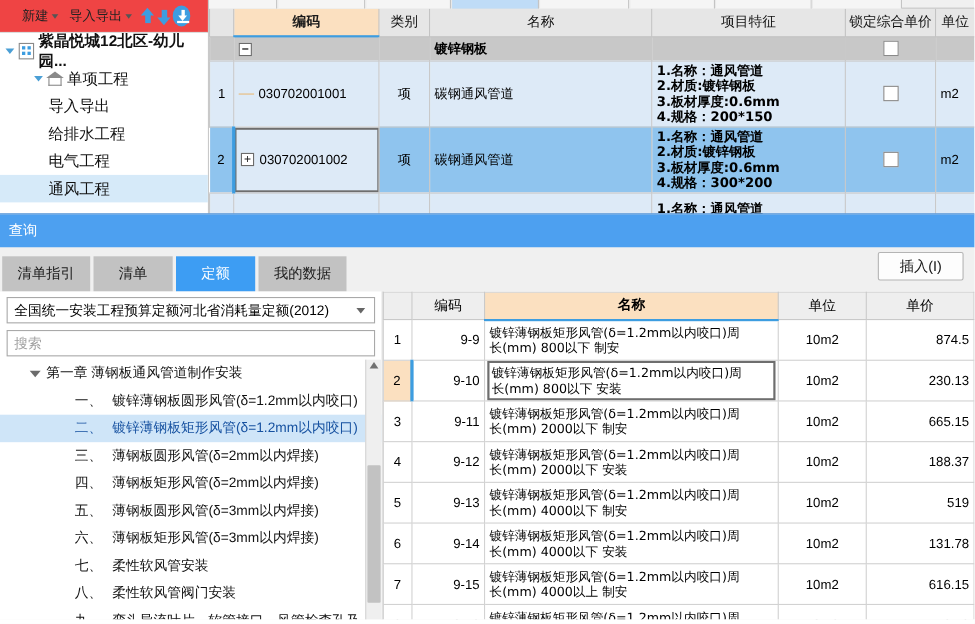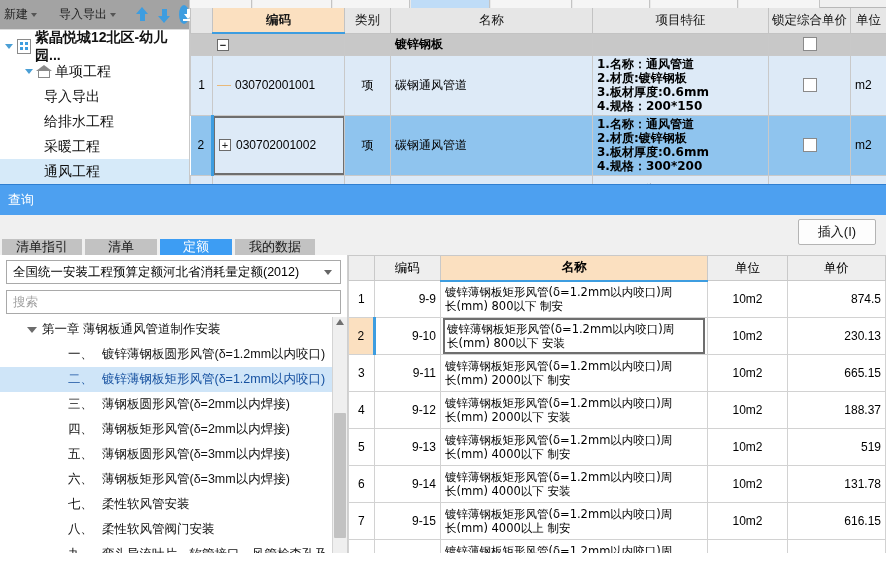--- a/index.html
+++ b/index.html
@@ -18,21 +18,21 @@
   .top-area { position: absolute; left:0; top:0; width:886px; height:198px; overflow:hidden; background:#fff; }
 
   
   .top-tabstrip { position:absolute; left:180px; top:0; width:706px; height:8px; background:#f0f0f0; border-bottom:1px solid #b8b8b8; }
   .top-tabstrip .tt { position:absolute; top:0; height:8px; background:#f5f5f5; border-right:1px solid #c4c4c4; border-left:1px solid #e9e9e9; overflow:hidden; }
   .top-tabstrip .tt span { display:block; font-size:11px; line-height:8px; color:#333; text-align:center; }
   .top-tabstrip .tt.active { background:#bfdcf7; }
 
   
   .proj-panel { position:absolute; left:0; top:0; width:190px; height:198px; background:#ffffff; border-right:1px solid #c9c9c9; }
-  .proj-toolbar { height:30px; background:#a3a3a3; border-bottom:1px solid #dcdcdc; display:flex; align-items:center; padding:0 0; gap:14px; }
+  .proj-toolbar { height:30px; background:#ef4444; border-bottom:1px solid #dcdcdc; display:flex; align-items:center; padding:0 16px; gap:2px; }
   .tb-btn { display:flex; align-items:center; gap:1px; padding:2px 4px; font-size:12px; color:#222; cursor:default; white-space:nowrap; }
   .caret-dn { width:0;height:0;border-left:3px solid transparent;border-right:3px solid transparent;border-top:4px solid #555; display:inline-block; margin-left:2px;}
   .arrow-ic { width:16px; height:18px; position:relative; }
   .arrow-ic .shaft { position:absolute; left:6px; width:5px; background:#3d9de0; }
   .arrow-ic .head { position:absolute; left:2px; width:0;height:0;border-left:6px solid transparent;border-right:6px solid transparent;}
   .arrow-up .shaft{ top:7px; height:8px;}
   .arrow-up .head{ top:1px; border-bottom:7px solid #3d9de0;}
   .arrow-dn .shaft{ top:3px; height:8px;}
   .arrow-dn .head{ top:10px; border-top:7px solid #3d9de0;}
   .circ-dl { width:19px;height:19px;border-radius:50%;background:#3d9de0;position:relative;}
@@ -73,24 +73,24 @@
   .bill tr.r1 td { background:#ddeaf7; height:60px; }
   .bill tr.r2 td { background:#8fc4ee; height:60px; }
   .bill tr.r3 td { background:#ddeaf7; height:30px; }
   .cellbox { border:2px solid #6e6e6e; background:#ddeaf7; margin:-1px; padding:3px 4px; height:100%; display:flex; align-items:center; }
   .feat { font-size:11px; line-height:14px; white-space:pre; font-family:"DejaVu Sans", sans-serif;font-weight:bold; }
   .ckbox { width:14px;height:14px;border:1px solid #8a8a8a;background:#fff;display:block;margin:0 auto; }
   .plusbox { width:12px;height:12px;border:1px solid #6b6b6b;background:#fff;display:inline-flex;align-items:center;justify-content:center;font-size:11px;line-height:10px;color:#222;margin-right:5px;vertical-align:middle;}
   .dash { display:inline-block; width:14px; border-top:1px solid #e8b97a; vertical-align:middle; margin-right:4px;}
 
   
-  .query-panel { position:absolute; left:0; top:184px; width:886px; height:369px; background:#f2f2f2; border-top:1px solid #2f7fd1; }
+  .query-panel { position:absolute; left:0; top:194px; width:886px; height:369px; background:#f2f2f2; border-top:1px solid #2f7fd1; }
   .q-title { height:30px; background:#4da0f0; color:#fff; font-size:13px; display:flex; align-items:center; padding-left:8px; }
   .q-tabs { height:40px; background:#f0f0f0; display:flex; align-items:flex-end; padding:0 2px; position:relative; }
-  .q-tab { height:16px; min-width:72px; margin-right:3px; background:#c2c2c2; color:#1a1a1a; display:flex; align-items:center; justify-content:center; font-size:13px; padding:0 14px; cursor:default; }
+  .q-tab { height:32px; min-width:72px; margin-right:3px; background:#c2c2c2; color:#1a1a1a; display:flex; align-items:center; justify-content:center; font-size:13px; padding:0 14px; cursor:default; }
   .q-tab.active { background:#3d9df3; color:#fff; }
   .insert-btn { position:absolute; right:10px; top:4px; width:78px; height:26px; background:#fdfdfd; border:1px solid #b4b4b4; border-radius:2px; font-size:13px; display:flex; align-items:center; justify-content:center; color:#111;}
 
   .q-body { position:absolute; left:0; top:70px; right:0; bottom:0; display:flex; }
   .q-left { width:348px; background:#fff; border-right:1px solid #cfcfcf; position:relative; }
   .q-select { margin:5px 6px 0 6px; height:24px; border:1px solid #a9a9a9; background:#fff; display:flex; align-items:center; padding:0 6px; font-size:12.5px; position:relative; }
   .q-select .cv { position:absolute; right:8px; width:0;height:0;border-left:4px solid transparent;border-right:4px solid transparent;border-top:5px solid #666; }
   .q-search { margin:6px 6px 0 6px; height:24px; border:1px solid #a9a9a9; background:#fff; display:flex; align-items:center; padding:0 6px; font-size:12.5px; color:#a0a0a0; }
   .q-tree { position:absolute; left:0; top:62px; right:0; bottom:0; overflow:hidden; background:#fff; }
   .qt-row { height:25px; display:flex; align-items:center; font-size:12.5px; color:#111; padding-left:4px; white-space:nowrap; }
@@ -179,41 +179,41 @@
             </div>
             <span class="bldg-ic">
               <i class="outer"></i>
               <i class="w1"></i>
               <i class="w2"></i>
               <i class="w3"></i>
               <i class="w4"></i>
             </span>
             <span class="tree-label">紫晶悦城12北区-幼儿园...</span>
           </div>
-          <div class="tree-row" style="padding-left: 10px; margin-left: 12px;">
+          <div class="tree-row" style="padding-left: 28px;">
             <div class="tw">
               <i class="tri"></i>
             </div>
             <span class="home-ic">
               <i class="roof"></i>
               <i class="body"></i>
             </span>
             <span class="tree-label normal">单项工程</span>
           </div>
           <div class="tree-row" style="padding-left: 30px;">
             <div class="tw"></div>
             <span class="tree-label normal">导入导出</span>
           </div>
           <div class="tree-row" style="padding-left: 30px;">
             <div class="tw"></div>
             <span class="tree-label normal">给排水工程</span>
           </div>
           <div class="tree-row" style="padding-left: 30px;">
             <div class="tw"></div>
-            <span class="tree-label normal">采暖工程</span>
+            <span class="tree-label normal">电气工程</span>
           </div>
           <div class="tree-row sel" style="padding-left: 30px;">
             <div class="tw"></div>
             <span class="tree-label normal">通风工程</span>
           </div>
         </div>
     </div>
 
     <div class="bill">
       <table>

